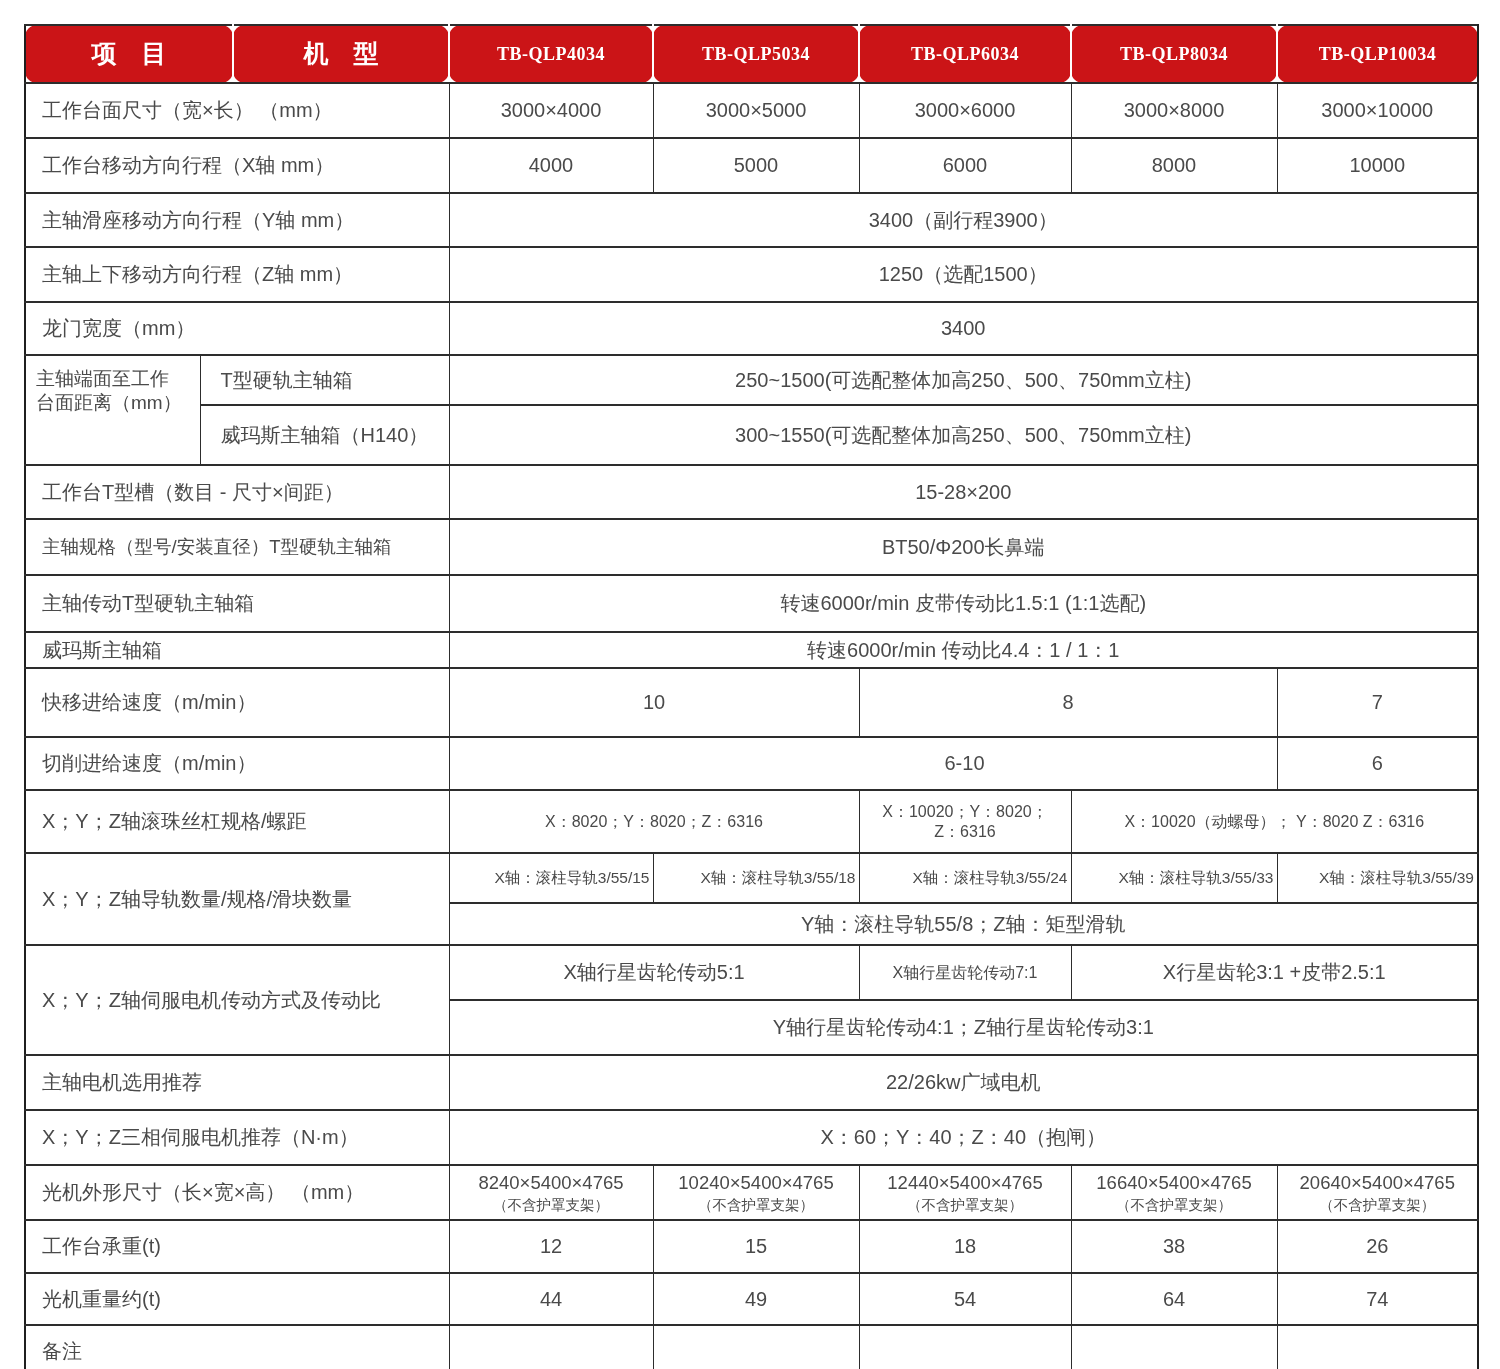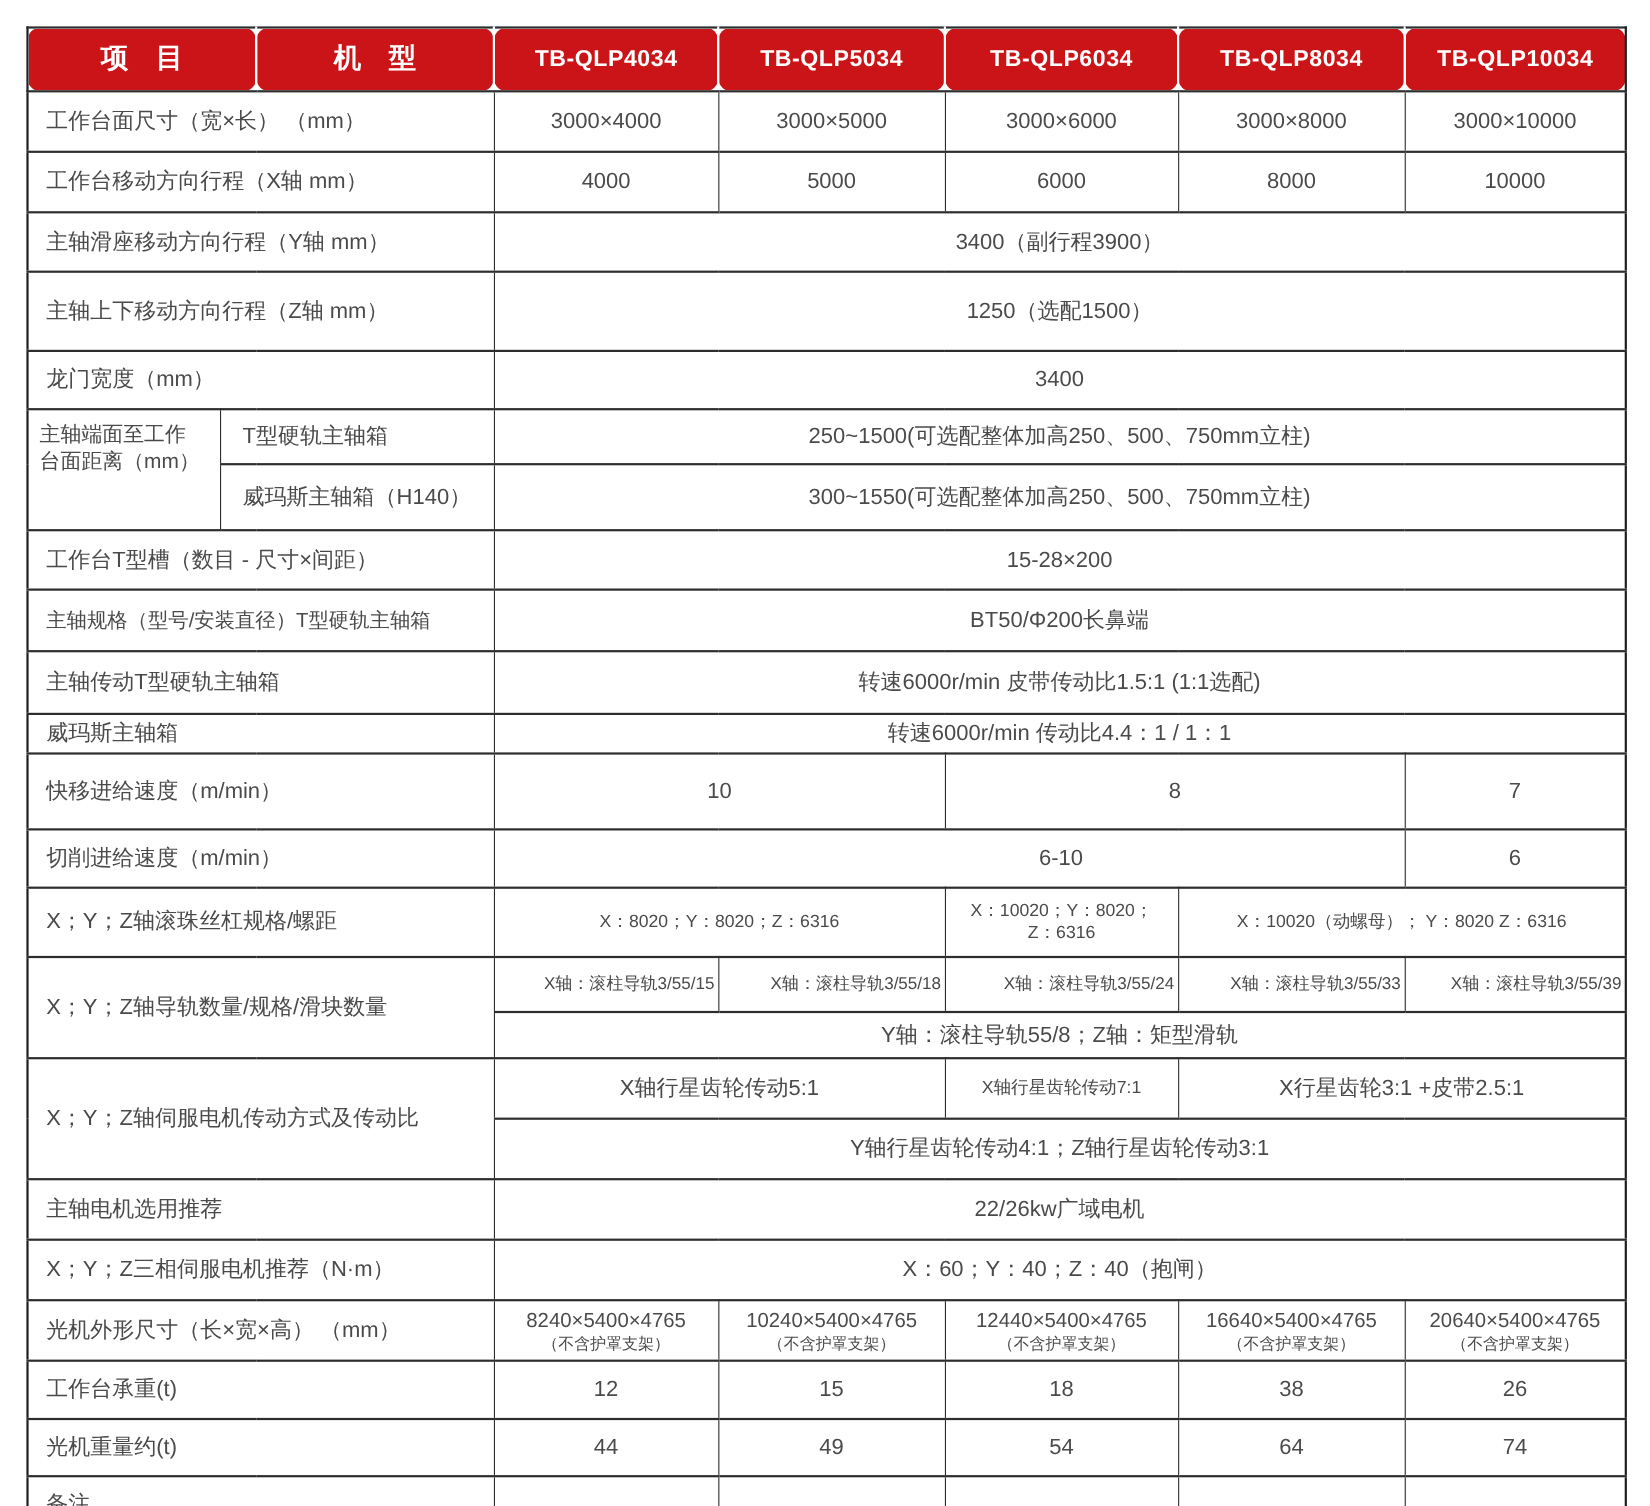--- a/index.html
+++ b/index.html
@@ -21,21 +21,21 @@
   }
   td.lbl{text-align:left;padding-left:16px;}
   td.sublbl{text-align:left;padding-left:20px;}
   tr.hdr td{
     background:#cb1417;color:#ffffff;font-weight:bold;
     border-left:2px solid #ffffff;border-right:2px solid #ffffff;border-radius:12px;
   }
   tr.hdr td.first{border-left:2px solid #1f1f1f;}
   tr.hdr td.last{border-right:2px solid #1f1f1f;}
   .hcjk{font-size:25px;}
-  .model{font-family:Liberation Sans, sans-serif;font-size:21px;letter-spacing:.5px;}
+  .model{font-family:Liberation Serif, serif;font-size:18px;letter-spacing:.5px;}
   .sm{font-size:16px;}
   .xs{font-size:15.5px;text-align:right;}
   .dim{font-size:18.5px;display:block;}
   .note{font-size:14.5px;display:block;margin-top:1px;}
   .twoline span{display:block;}
   .stack{display:flex;flex-direction:column;justify-content:flex-start;height:86px;font-size:19px;}
 </style>
 </head>
 <body>
 
@@ -78,21 +78,21 @@
     <td>6000</td>
     <td>8000</td>
     <td>10000</td>
   </tr>
 
   <tr style="height:54px">
     <td colspan="3" class="lbl">主轴滑座移动方向行程（Y轴 mm）</td>
     <td colspan="5">3400（副行程3900）</td>
   </tr>
 
-  <tr style="height:72px">
+  <tr style="height:55px">
     <td colspan="3" class="lbl">主轴上下移动方向行程（Z轴 mm）</td>
     <td colspan="5">1250（选配1500）</td>
   </tr>
 
   <tr style="height:53px">
     <td colspan="3" class="lbl">龙门宽度（mm）</td>
     <td colspan="5">3400</td>
   </tr>
 
   <tr style="height:50px">

